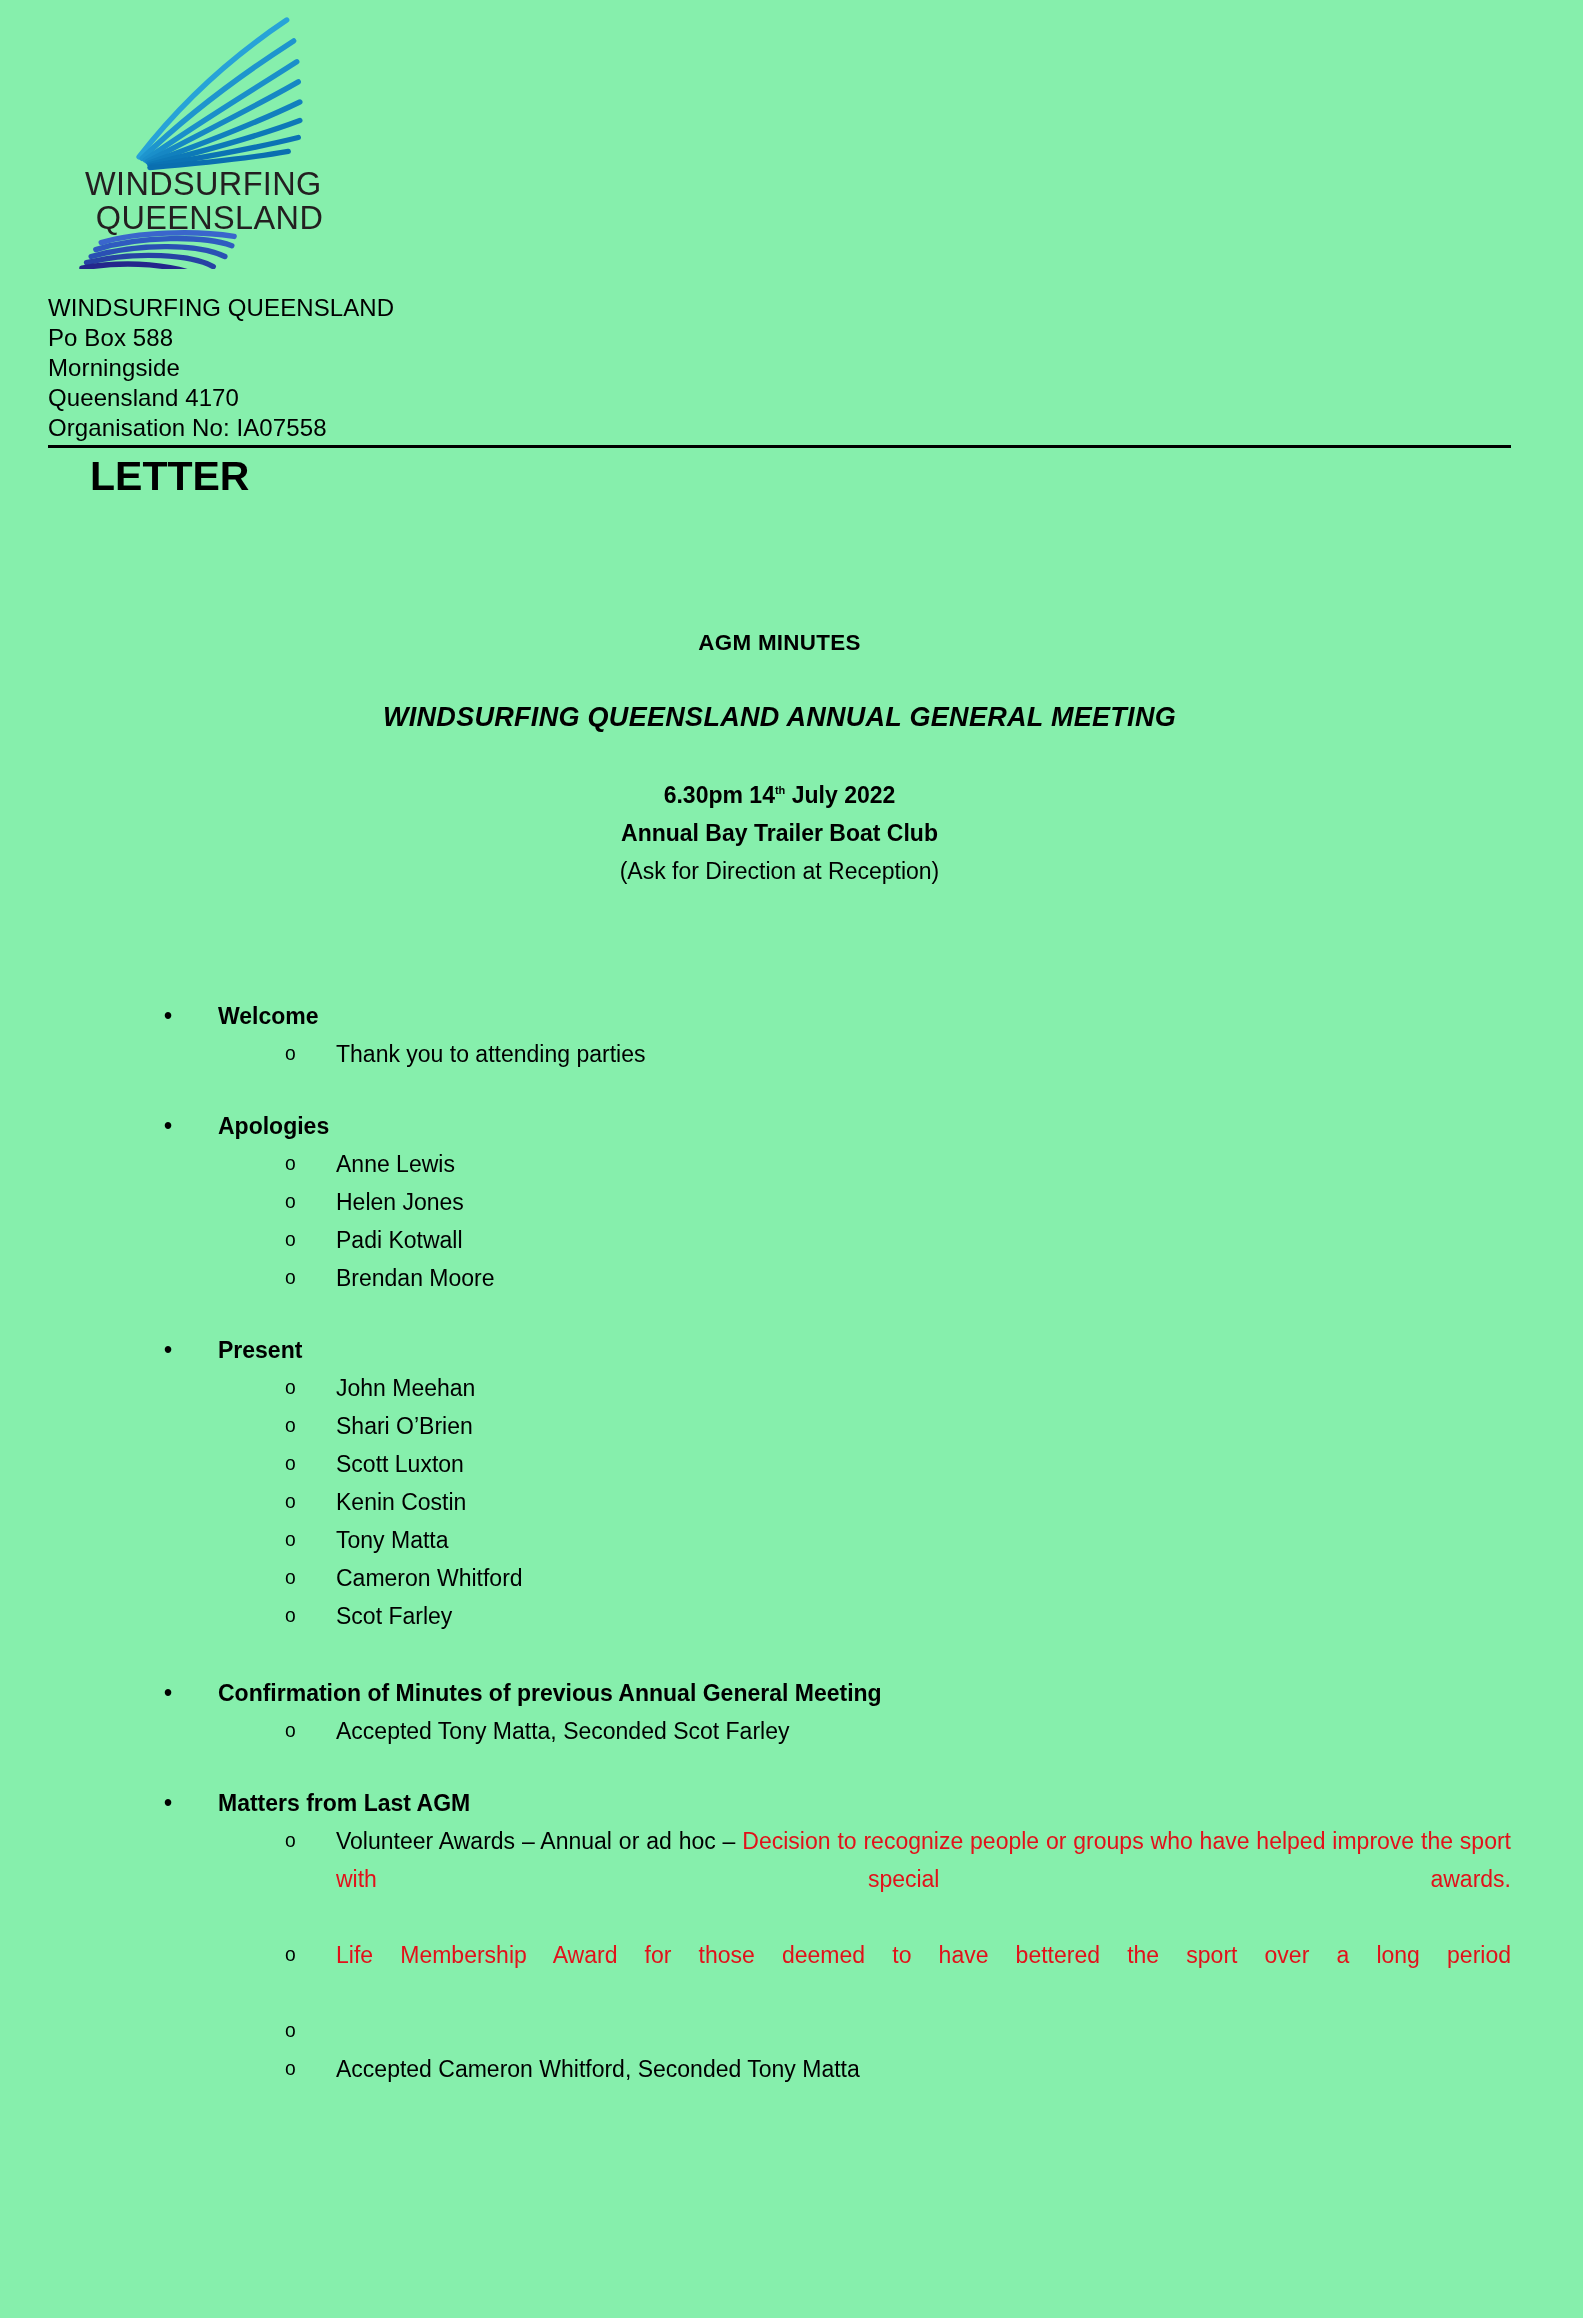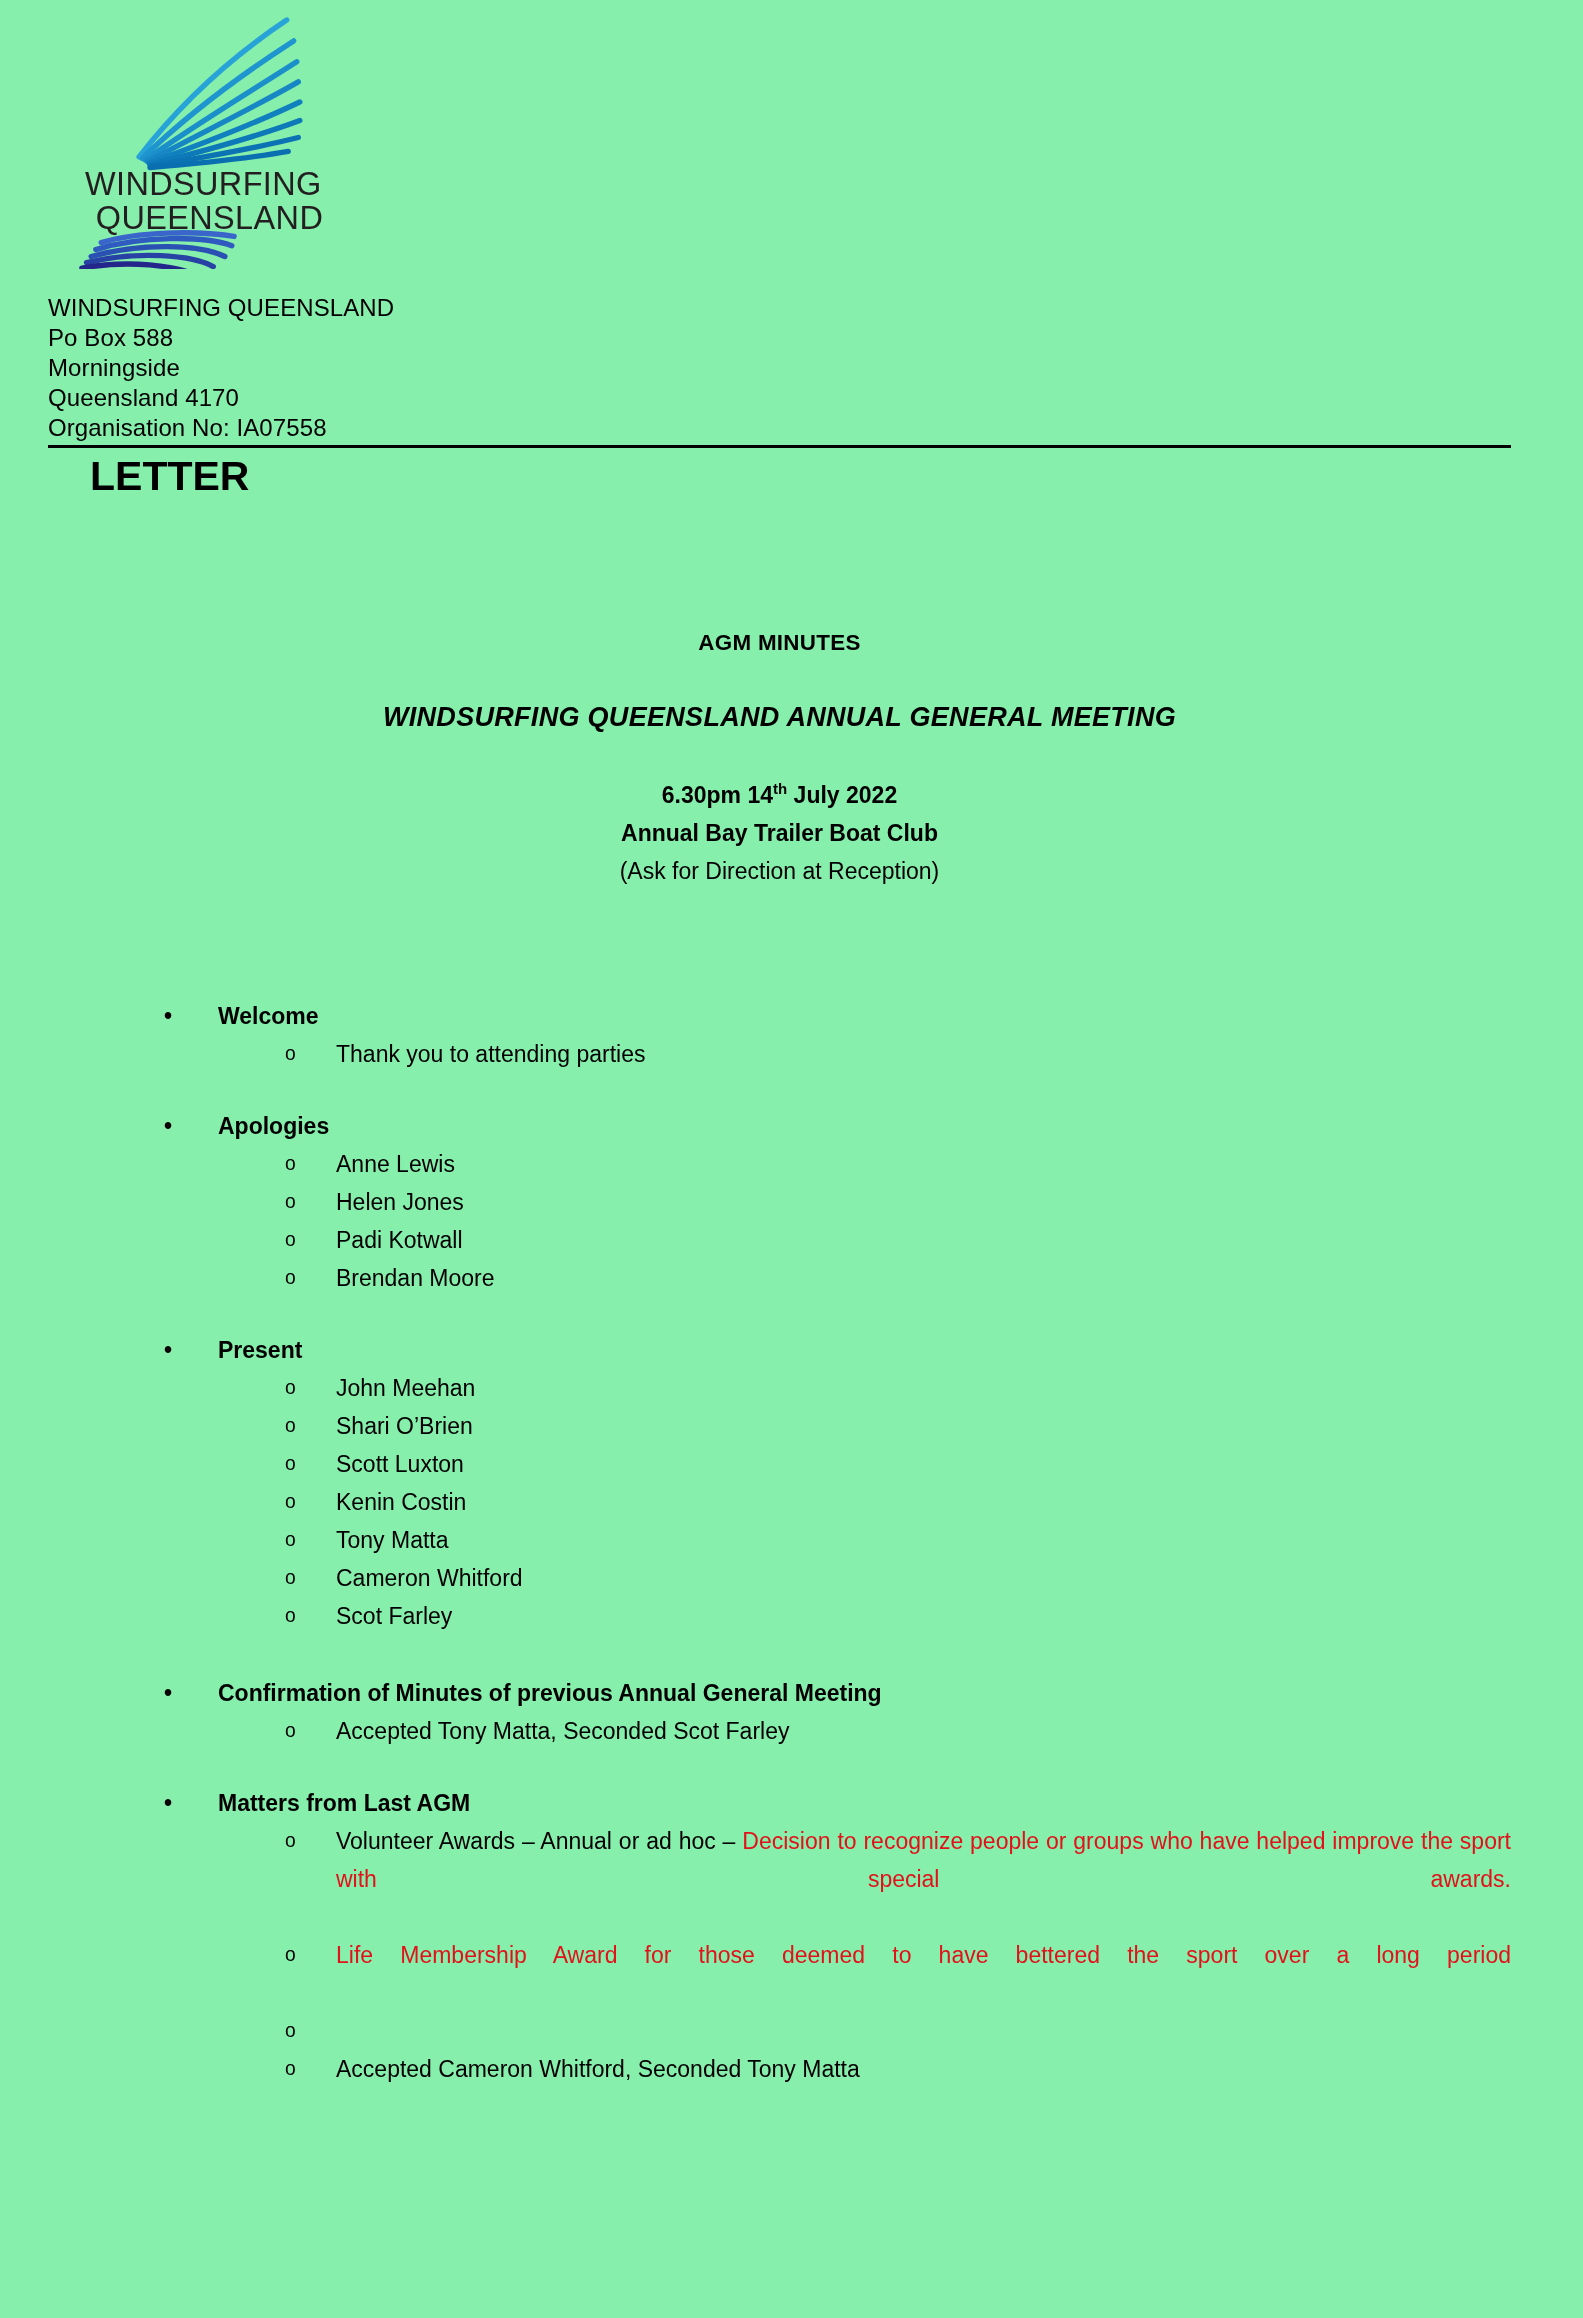--- a/index.html
+++ b/index.html
@@ -84,21 +84,21 @@
     letter-spacing: 0.3px;
     font-style: italic;
   }
   .t-gap2 { height: 46px; }
   .t-when {
     font-size: 23px;
     font-weight: bold;
     line-height: 38px;
   }
   .t-when sup {
-    font-size: 15px;
+    font-size: 11px;
     vertical-align: super;
     line-height: 0;
   }
   .t-venue {
     font-size: 23px;
     font-weight: bold;
     line-height: 38px;
   }
   .t-addr, .t-note {
     font-size: 23px;

